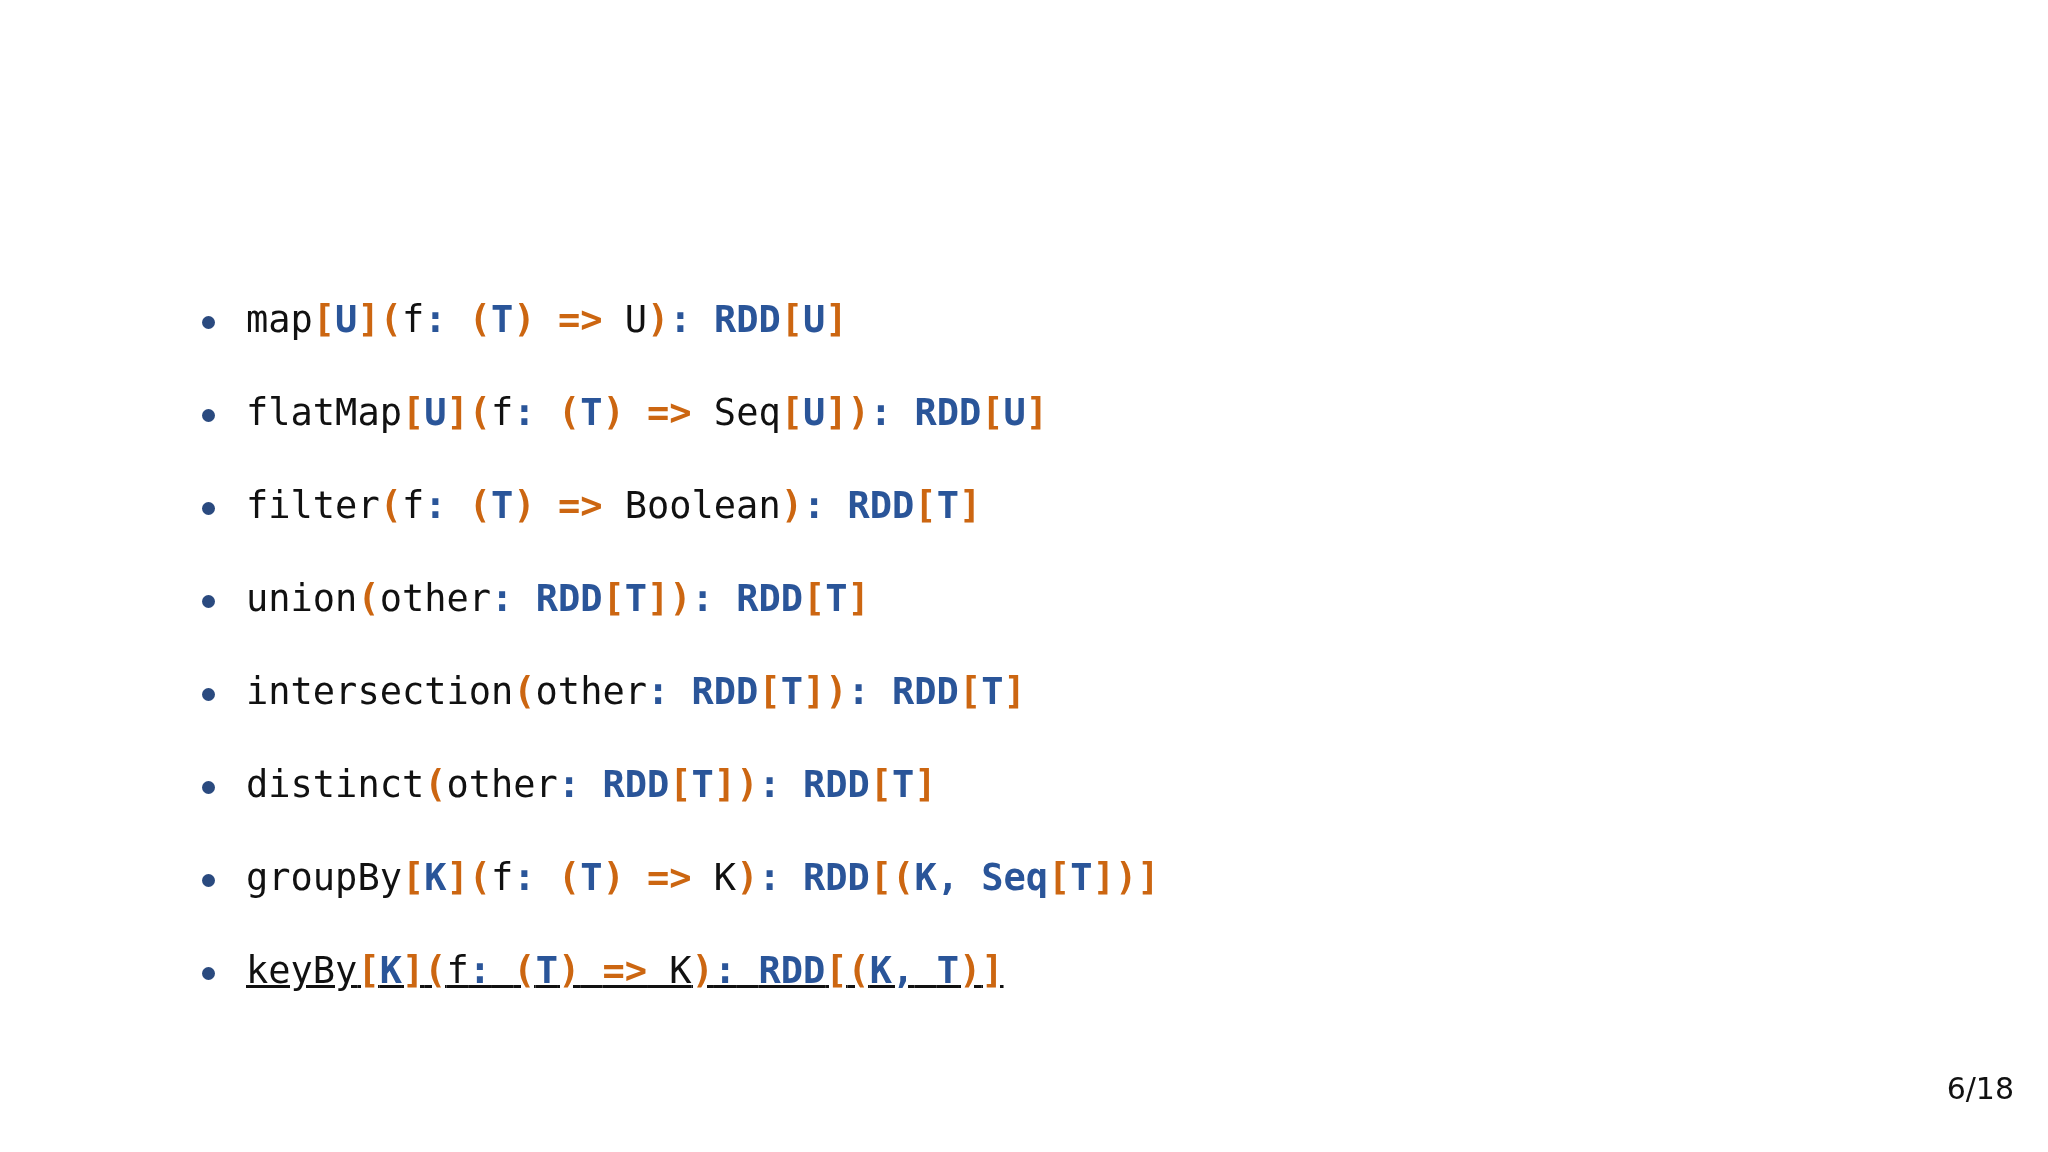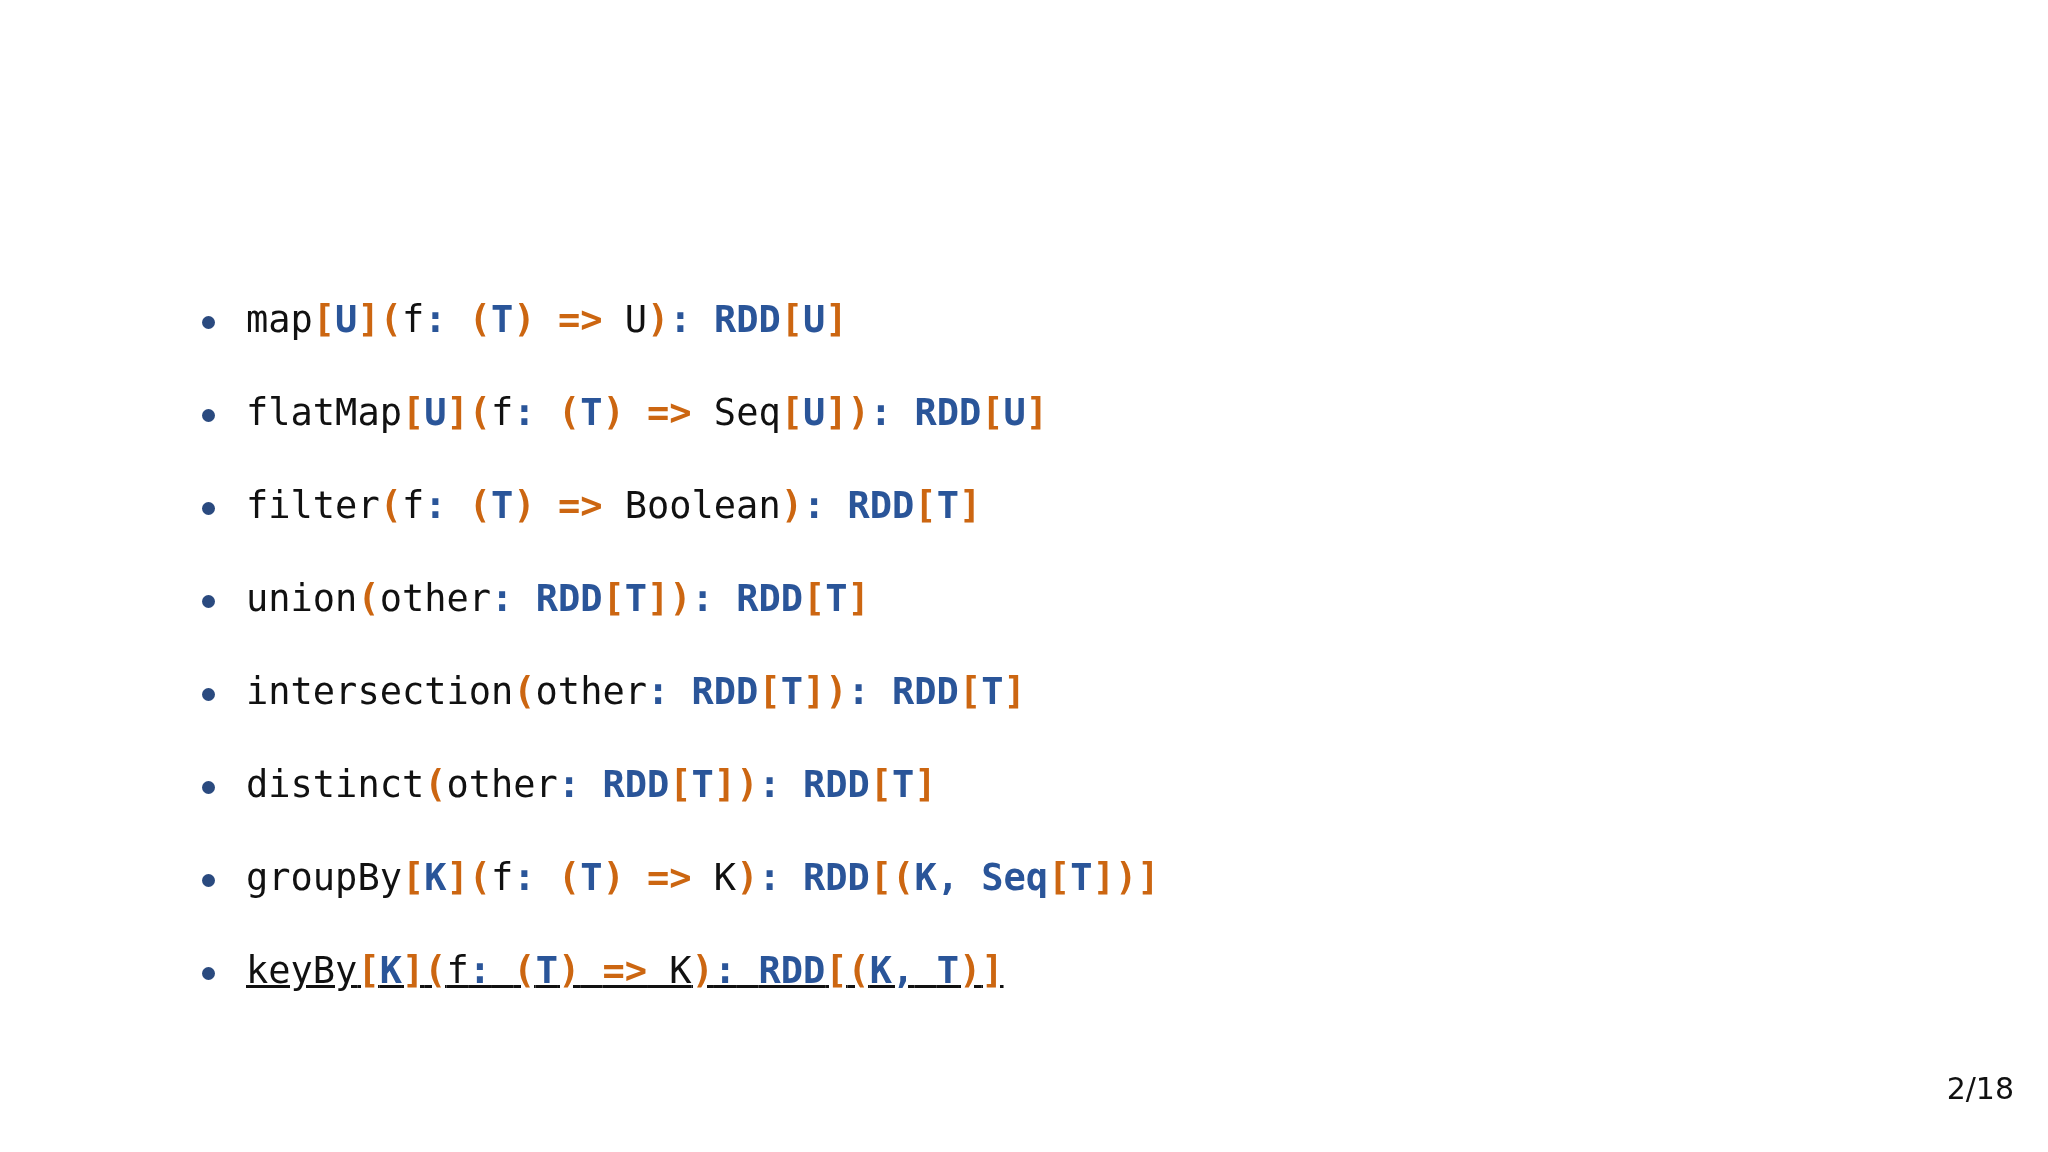--- a/index.html
+++ b/index.html
@@ -98,15 +98,15 @@
       <li class="bullet-item"><span class="bullet-dot"></span><span class="code-line"><span class="tk-plain">map</span><span class="tk-orange">[</span><span class="tk-blue">U</span><span class="tk-orange">]</span><span class="tk-orange">(</span><span class="tk-plain">f</span><span class="tk-colon">:</span><span class="tk-plain"> </span><span class="tk-orange">(</span><span class="tk-blue">T</span><span class="tk-orange">)</span><span class="tk-plain"> </span><span class="tk-orange">=&gt;</span><span class="tk-plain"> U</span><span class="tk-orange">)</span><span class="tk-colon">:</span><span class="tk-plain"> </span><span class="tk-blue">RDD</span><span class="tk-orange">[</span><span class="tk-blue">U</span><span class="tk-orange">]</span></span></li>
       <li class="bullet-item"><span class="bullet-dot"></span><span class="code-line"><span class="tk-plain">flatMap</span><span class="tk-orange">[</span><span class="tk-blue">U</span><span class="tk-orange">]</span><span class="tk-orange">(</span><span class="tk-plain">f</span><span class="tk-colon">:</span><span class="tk-plain"> </span><span class="tk-orange">(</span><span class="tk-blue">T</span><span class="tk-orange">)</span><span class="tk-plain"> </span><span class="tk-orange">=&gt;</span><span class="tk-plain"> Seq</span><span class="tk-orange">[</span><span class="tk-blue">U</span><span class="tk-orange">]</span><span class="tk-orange">)</span><span class="tk-colon">:</span><span class="tk-plain"> </span><span class="tk-blue">RDD</span><span class="tk-orange">[</span><span class="tk-blue">U</span><span class="tk-orange">]</span></span></li>
       <li class="bullet-item"><span class="bullet-dot"></span><span class="code-line"><span class="tk-plain">filter</span><span class="tk-orange">(</span><span class="tk-plain">f</span><span class="tk-colon">:</span><span class="tk-plain"> </span><span class="tk-orange">(</span><span class="tk-blue">T</span><span class="tk-orange">)</span><span class="tk-plain"> </span><span class="tk-orange">=&gt;</span><span class="tk-plain"> Boolean</span><span class="tk-orange">)</span><span class="tk-colon">:</span><span class="tk-plain"> </span><span class="tk-blue">RDD</span><span class="tk-orange">[</span><span class="tk-blue">T</span><span class="tk-orange">]</span></span></li>
       <li class="bullet-item"><span class="bullet-dot"></span><span class="code-line"><span class="tk-plain">union</span><span class="tk-orange">(</span><span class="tk-plain">other</span><span class="tk-colon">:</span><span class="tk-plain"> </span><span class="tk-blue">RDD</span><span class="tk-orange">[</span><span class="tk-blue">T</span><span class="tk-orange">]</span><span class="tk-orange">)</span><span class="tk-colon">:</span><span class="tk-plain"> </span><span class="tk-blue">RDD</span><span class="tk-orange">[</span><span class="tk-blue">T</span><span class="tk-orange">]</span></span></li>
       <li class="bullet-item"><span class="bullet-dot"></span><span class="code-line"><span class="tk-plain">intersection</span><span class="tk-orange">(</span><span class="tk-plain">other</span><span class="tk-colon">:</span><span class="tk-plain"> </span><span class="tk-blue">RDD</span><span class="tk-orange">[</span><span class="tk-blue">T</span><span class="tk-orange">]</span><span class="tk-orange">)</span><span class="tk-colon">:</span><span class="tk-plain"> </span><span class="tk-blue">RDD</span><span class="tk-orange">[</span><span class="tk-blue">T</span><span class="tk-orange">]</span></span></li>
       <li class="bullet-item"><span class="bullet-dot"></span><span class="code-line"><span class="tk-plain">distinct</span><span class="tk-orange">(</span><span class="tk-plain">other</span><span class="tk-colon">:</span><span class="tk-plain"> </span><span class="tk-blue">RDD</span><span class="tk-orange">[</span><span class="tk-blue">T</span><span class="tk-orange">]</span><span class="tk-orange">)</span><span class="tk-colon">:</span><span class="tk-plain"> </span><span class="tk-blue">RDD</span><span class="tk-orange">[</span><span class="tk-blue">T</span><span class="tk-orange">]</span></span></li>
       <li class="bullet-item"><span class="bullet-dot"></span><span class="code-line"><span class="tk-plain">groupBy</span><span class="tk-orange">[</span><span class="tk-blue">K</span><span class="tk-orange">]</span><span class="tk-orange">(</span><span class="tk-plain">f</span><span class="tk-colon">:</span><span class="tk-plain"> </span><span class="tk-orange">(</span><span class="tk-blue">T</span><span class="tk-orange">)</span><span class="tk-plain"> </span><span class="tk-orange">=&gt;</span><span class="tk-plain"> K</span><span class="tk-orange">)</span><span class="tk-colon">:</span><span class="tk-plain"> </span><span class="tk-blue">RDD</span><span class="tk-orange">[</span><span class="tk-orange">(</span><span class="tk-blue">K,</span><span class="tk-plain"> </span><span class="tk-blue">Seq</span><span class="tk-orange">[</span><span class="tk-blue">T</span><span class="tk-orange">]</span><span class="tk-orange">)</span><span class="tk-orange">]</span></span></li>
       <li class="bullet-item"><span class="bullet-dot"></span><span class="code-line"><span class="tk-plain">keyBy</span><span class="tk-orange">[</span><span class="tk-blue">K</span><span class="tk-orange">]</span><span class="tk-orange">(</span><span class="tk-plain">f</span><span class="tk-colon">:</span><span class="tk-plain"> </span><span class="tk-orange">(</span><span class="tk-blue">T</span><span class="tk-orange">)</span><span class="tk-plain"> </span><span class="tk-orange">=&gt;</span><span class="tk-plain"> K</span><span class="tk-orange">)</span><span class="tk-colon">:</span><span class="tk-plain"> </span><span class="tk-blue">RDD</span><span class="tk-orange">[</span><span class="tk-orange">(</span><span class="tk-blue">K,</span><span class="tk-plain"> </span><span class="tk-blue">T</span><span class="tk-orange">)</span><span class="tk-orange">]</span></span></li>
     </ul>
 
-  <div class="page-number">2/18</div>
+  <div class="page-number">6/18</div>
 
 </div>
 
 </body></html>

